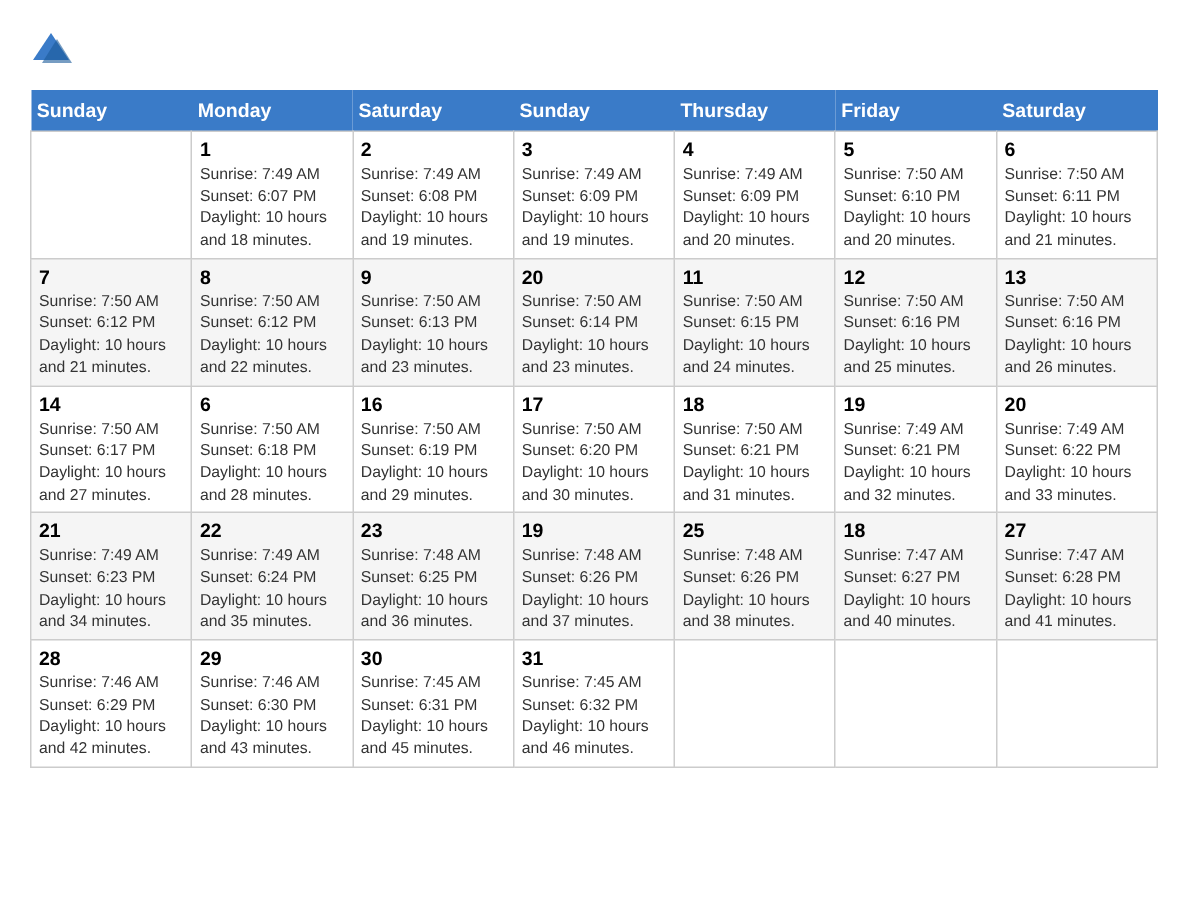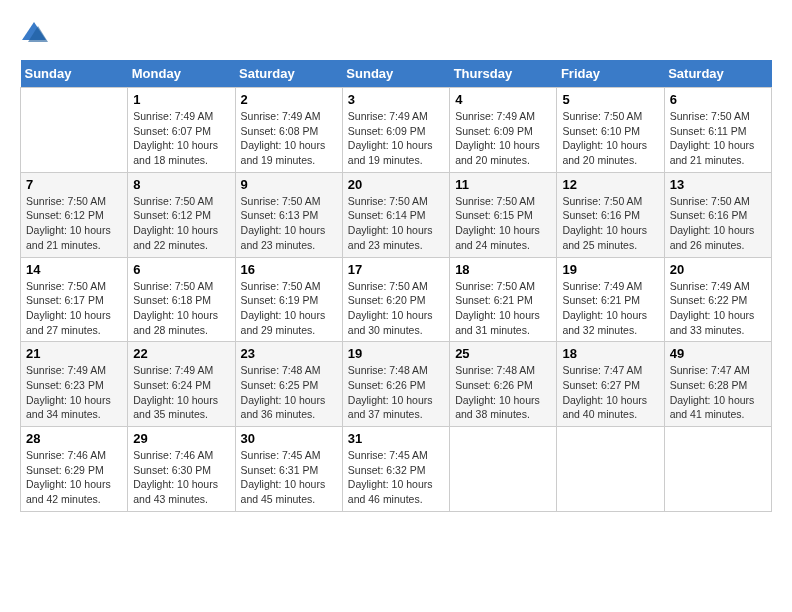--- a/index.html
+++ b/index.html
@@ -225,21 +225,21 @@
         </td>
         <td>
           <span class="day-number">25</span>
           <div class="day-detail">Sunrise: 7:48 AM<br>Sunset: 6:26 PM<br>Daylight: 10 hours and 38 minutes.</div>
         </td>
         <td>
           <span class="day-number">18</span>
           <div class="day-detail">Sunrise: 7:47 AM<br>Sunset: 6:27 PM<br>Daylight: 10 hours and 40 minutes.</div>
         </td>
         <td>
-          <span class="day-number">49</span>
+          <span class="day-number">27</span>
           <div class="day-detail">Sunrise: 7:47 AM<br>Sunset: 6:28 PM<br>Daylight: 10 hours and 41 minutes.</div>
         </td>
       </tr>
       <tr>
         <td>
           <span class="day-number">28</span>
           <div class="day-detail">Sunrise: 7:46 AM<br>Sunset: 6:29 PM<br>Daylight: 10 hours and 42 minutes.</div>
         </td>
         <td>
           <span class="day-number">29</span>

